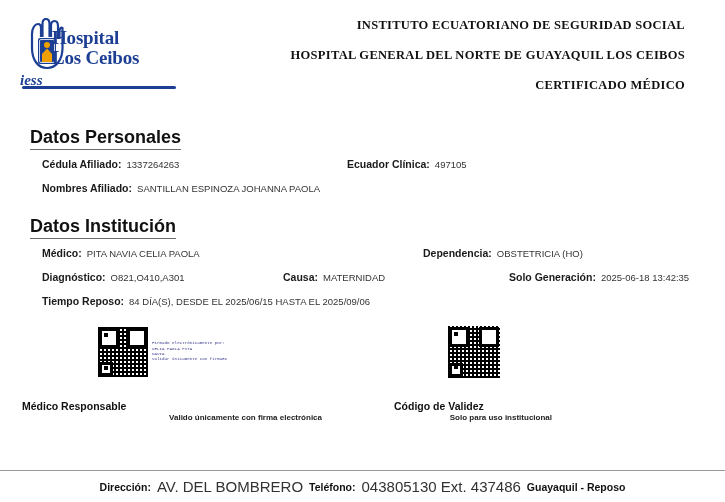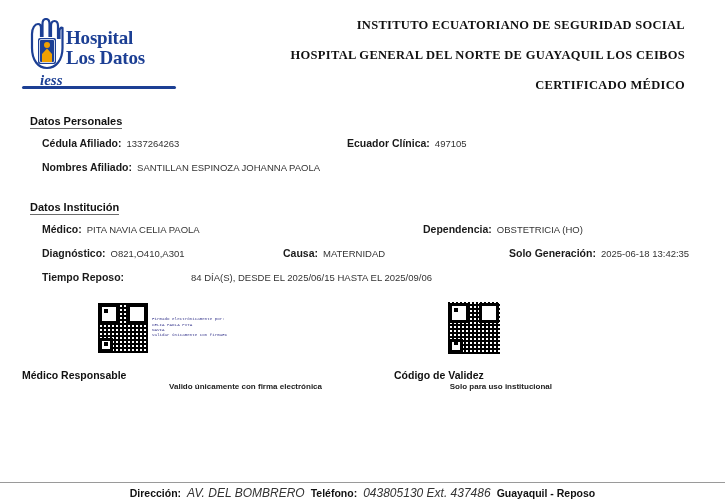--- a/index.html
+++ b/index.html
@@ -29,33 +29,33 @@
   }
   .logo-hand {
     position: absolute;
     left: 28px;
     top: 4px;
     width: 36px;
     height: 52px;
   }
   .logo-name {
     position: absolute;
-    left: 66px;
+    left: 52px;
     top: 14px;
     font-family: "Liberation Serif", serif;
     font-weight: bold;
     font-size: 19px;
     line-height: 20px;
     color: #1c3f94;
     letter-spacing: -0.2px;
   }
   .logo-name .l2 { display: block; }
   .logo-iess {
     position: absolute;
-    left: 40px;
+    left: 20px;
     top: 58px;
     font-family: "Liberation Serif", serif;
     font-weight: bold;
     font-style: italic;
     font-size: 15px;
     color: #1c3f94;
   }
   .logo-underline {
     position: absolute;
     left: 22px;
@@ -73,36 +73,36 @@
     padding-top: 4px;
   }
   .title-block div {
     font-family: "Liberation Serif", serif;
     font-weight: bold;
     font-size: 12.5px;
     letter-spacing: 0.3px;
     color: #111;
     margin-bottom: 15px;
   }
-  .title-block div:last-child { margin-bottom: 0; }
+  .title-block div:last-child { margin-bottom: 12px; }
 
   
   .content { padding: 14px 22px 0 22px; }
 
   .section-title {
     font-family: "Liberation Sans", sans-serif;
-    font-size: 11px;
+    font-size: 18px;
     font-weight: bold;
     color: #111;
     border-bottom: 1px solid #6b6b6b;
     display: inline-block;
     padding-bottom: 1px;
     margin: 8px 0 8px 8px;
   }
-  .section-title.second { margin-top: 16px; }
+  .section-title.second { margin-top: 10px; }
 
   .row {
     display: flex;
     margin: 0 0 12px 0;
     padding-left: 20px;
     align-items: baseline;
     gap: 41px;
   }
   .fld { display: flex; align-items: baseline; }
   .lbl {
@@ -117,21 +117,21 @@
     margin-left: 5px;
     white-space: nowrap;
   }
 
   
   .c1 { width: 264px; flex: 0 0 264px; }
   .c3 { flex: 1 1 auto; }
   .c1b { width: 200px; flex: 0 0 200px; }
   .c2b { width: 185px; flex: 0 0 185px; }
   .c1c { width: 340px; flex: 0 0 340px; }
-  .c1d { width: 390px; flex: 0 0 390px; justify-content: space-between; }
+  .c1d { width: 390px; flex: 0 0 390px; }
 
   
   .qr-area {
     display: flex;
     margin-top: 18px;
     padding-left: 22px;
     align-items: flex-start;
   }
   .qr-col-left { width: 300px; flex: 0 0 300px; }
   .qr-col-right { width: 230px; flex: 0 0 230px; }
@@ -189,21 +189,21 @@
     display: flex;
     justify-content: center;
     padding-left: 74px;
     height: 54px;
     align-items: center;
   }
 
   .cap-row {
     display: flex;
     padding-left: 22px;
-    margin-top: 14px;
+    margin-top: 21px;
   }
   .cap-left { width: 300px; flex: 0 0 300px; }
   .cap-right { width: 230px; flex: 0 0 230px; padding-left: 72px; }
   .cap-title {
     font-size: 10.5px;
     font-weight: bold;
     color: #111;
   }
   .cap-sub {
     font-size: 8px;
@@ -211,46 +211,46 @@
     color: #222;
     margin-top: 1px;
     text-align: right;
   }
 
   
   .footer {
     position: absolute;
     left: 0; right: 0; bottom: 0;
     border-top: 1px solid #9a9a9a;
-    height: 20px;
+    height: 32px;
     display: flex;
     align-items: center;
     justify-content: center;
     gap: 6px;
     font-size: 10.5px;
   }
   .footer .fl { font-weight: bold; color: #111; }
-  .footer .fv { color: #333; font-size: 12px; font-style: italic; }
+  .footer .fv { color: #333; font-size: 15px; }
 </style>
 </head>
 <body>
 
 <div class="header">
 
   <div class="logo-block">
     <svg class="logo-hand" viewBox="0 0 36 52">
       <path d="M4 16 C4 10 7 6 10 6 C12 6 13 8 13 10 L13 18 L14.5 18 L14.5 6 C14.5 3 16 1 18 1 C20 1 21.5 3 21.5 6 L21.5 18 L23 18 L23 8 C23 5 24.5 3 26.5 3 C28.5 3 30 5 30 8 L30 20 L31.5 20 L31.5 13 C31.5 10.5 33 9 34.5 10 L34.5 30 C34.5 42 28 50 19 50 C10 50 4 42 4 30 Z" fill="#ffffff" stroke="#1c3f94" stroke-width="2.2"></path>
       <rect x="10" y="20" width="18" height="26" rx="2" fill="#1c3f94"></rect>
       <circle cx="19" cy="27" r="3" fill="#f0a000"></circle>
       <path d="M19 30.5 L14 36 L14 44 L24 44 L24 36 Z" fill="#f0a000"></path>
       <rect x="11.5" y="21.5" width="15" height="23" rx="1.5" fill="none" stroke="#ffffff" stroke-width="0.8"></rect>
     </svg>
     <div class="logo-name">
       <span>Hospital</span>
-      <span class="l2">Los Datos</span>
+      <span class="l2">Los Ceibos</span>
     </div>
     <div class="logo-iess">iess</div>
     <div class="logo-underline"></div>
   </div>
 
   <div class="title-block">
     <div>INSTITUTO ECUATORIANO DE SEGURIDAD SOCIAL</div>
     <div>HOSPITAL GENERAL DEL NORTE DE GUAYAQUIL LOS CEIBOS</div>
     <div>CERTIFICADO MÉDICO</div>
   </div>

